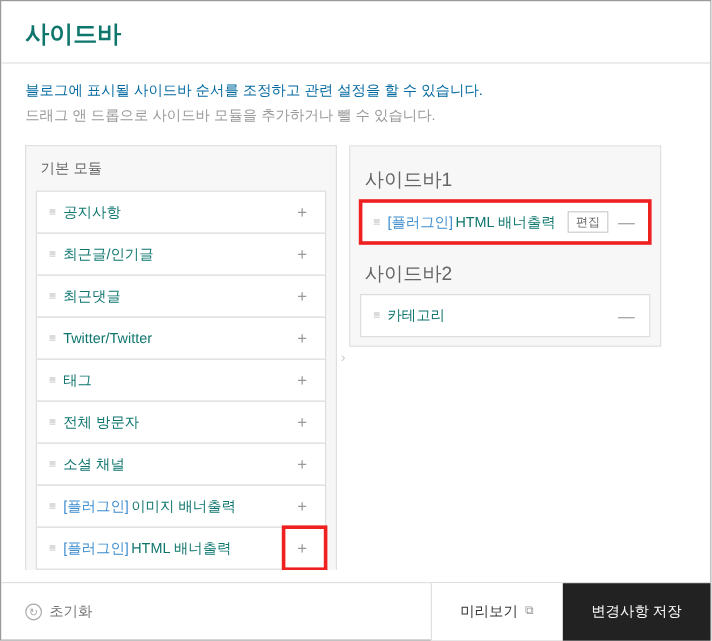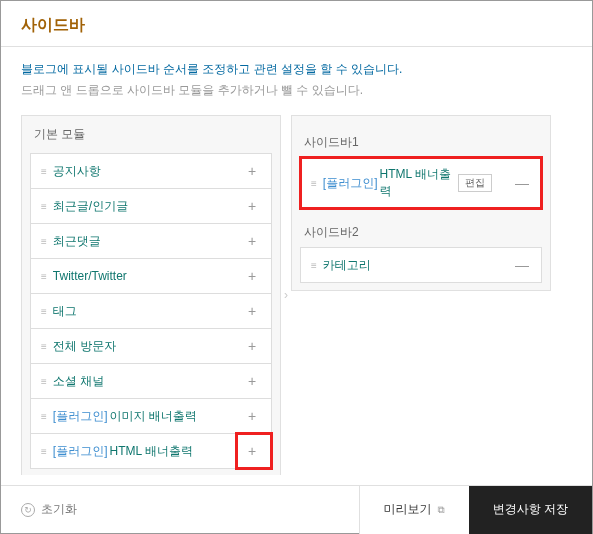--- a/index.html
+++ b/index.html
@@ -1,49 +1,49 @@
 <!DOCTYPE html>
 <html><head>
   <meta charset="utf-8">
   <style>
     * { box-sizing: border-box; margin: 0; padding: 0; }
     body { font-family: -apple-system, "Malgun Gothic", sans-serif; font-size: 12px; color: #333; background: #fff; }
     .modal { width: 593px; height: 534px; border: 1px solid #999; background: #fff; display: flex; flex-direction: column; }
     .modal-header { padding: 14px 20px 10px; border-bottom: 1px solid #e0e0e0; }
-    .modal-title { font-size: 16px; font-weight: bold; color: #a16207; }
+    .modal-title { font-size: 20px; font-weight: bold; color: #0f766e; }
     .modal-desc { padding: 14px 20px 16px; }
     .desc-line1 { font-size: 12px; color: #0369a1; margin-bottom: 4px; }
     .desc-line2 { font-size: 12px; color: #999; }
     .modal-body { flex: 1; display: flex; padding: 0 20px 10px; overflow: hidden; }
     .col { flex: 1; display: flex; flex-direction: column; }
     .col-left { flex: 0 0 260px; }
     .col-right { flex: 0 0 260px; }
     .panel { background: #f7f7f7; border: 1px solid #e0e0e0; margin-bottom: 8px; }
     .panel-header { padding: 10px 12px; font-size: 12px; color: #666; font-weight: 500; }
     .panel-body { padding: 0 8px 8px; }
     .module-item { background: #fff; border: 1px solid #ddd; display: flex; align-items: center; padding: 8px 10px; margin-bottom: -1px; position: relative; }
     .drag-handle { color: #bbb; margin-right: 8px; font-size: 10px; letter-spacing: -2px; }
     .module-label { flex: 1; font-size: 12px; color: #0f766e; }
     .plugin-tag { color: #3e8ed0; font-size: 12px; margin-right: 2px; }
     .action-btn { width: 18px; height: 18px; display: flex; align-items: center; justify-content: center; color: #999; font-size: 14px; cursor: pointer; }
-    .edit-btn { border: 1px solid #ccc; padding: 1px 6px; font-size: 10px; color: #666; margin-right: 21px; cursor: pointer; background: #fff; font-family: Liberation Serif, serif; }
+    .edit-btn { border: 1px solid #ccc; padding: 1px 6px; font-size: 10px; color: #666; margin-right: 6px; cursor: pointer; background: #fff; font-family: Liberation Serif, serif; }
     .hl-red { position: absolute; border: 3px solid #ef2020; pointer-events: none; }
     .hl-right { top: -2px; left: -2px; right: -2px; bottom: -2px; }
     .hl-plus { top: -2px; right: -2px; width: 38px; bottom: -2px; }
     .divider-arrow { width: 10px; display: flex; align-items: center; justify-content: center; }
     .divider-arrow span { color: #ccc; font-size: 12px; }
     .modal-footer { border-top: 1px solid #e0e0e0; display: flex; align-items: center; height: 48px; padding: 0 0 0 20px; }
     .reset-link { display: flex; align-items: center; color: #777; font-size: 12px; cursor: pointer; }
     .reset-icon { width: 14px; height: 14px; border: 1px solid #aaa; border-radius: 50%; margin-right: 6px; display: flex; align-items: center; justify-content: center; font-size: 9px; color: #aaa; }
     .footer-spacer { flex: 1; }
     .btn { height: 48px; padding: 0 24px; font-size: 12px; border: none; cursor: pointer; display: flex; align-items: center; }
     .btn-preview { background: #fff; border-left: 1px solid #e0e0e0; color: #333; justify-content: center; }
     .btn-save { background: #222; color: #fff; }
     .ext-icon { margin-left: 6px; font-size: 10px; color: #999; }
-    .section-label { padding: 10px 4px 6px; font-size: 12px; color: #666; }
+    .section-label { padding: 10px 4px 6px; font-size: 16px; color: #666; }
     .right-panel { background: #f7f7f7; border: 1px solid #e0e0e0; padding: 8px; margin-bottom: 0; }
     .right-section { margin-bottom: 6px; }
     .right-section:last-child { margin-bottom: 0; }
     .right-empty { min-height: 20px; }
     .scroll { overflow-y: auto; }
   </style>
 </head>
 <body>
 
 <div class="modal">

